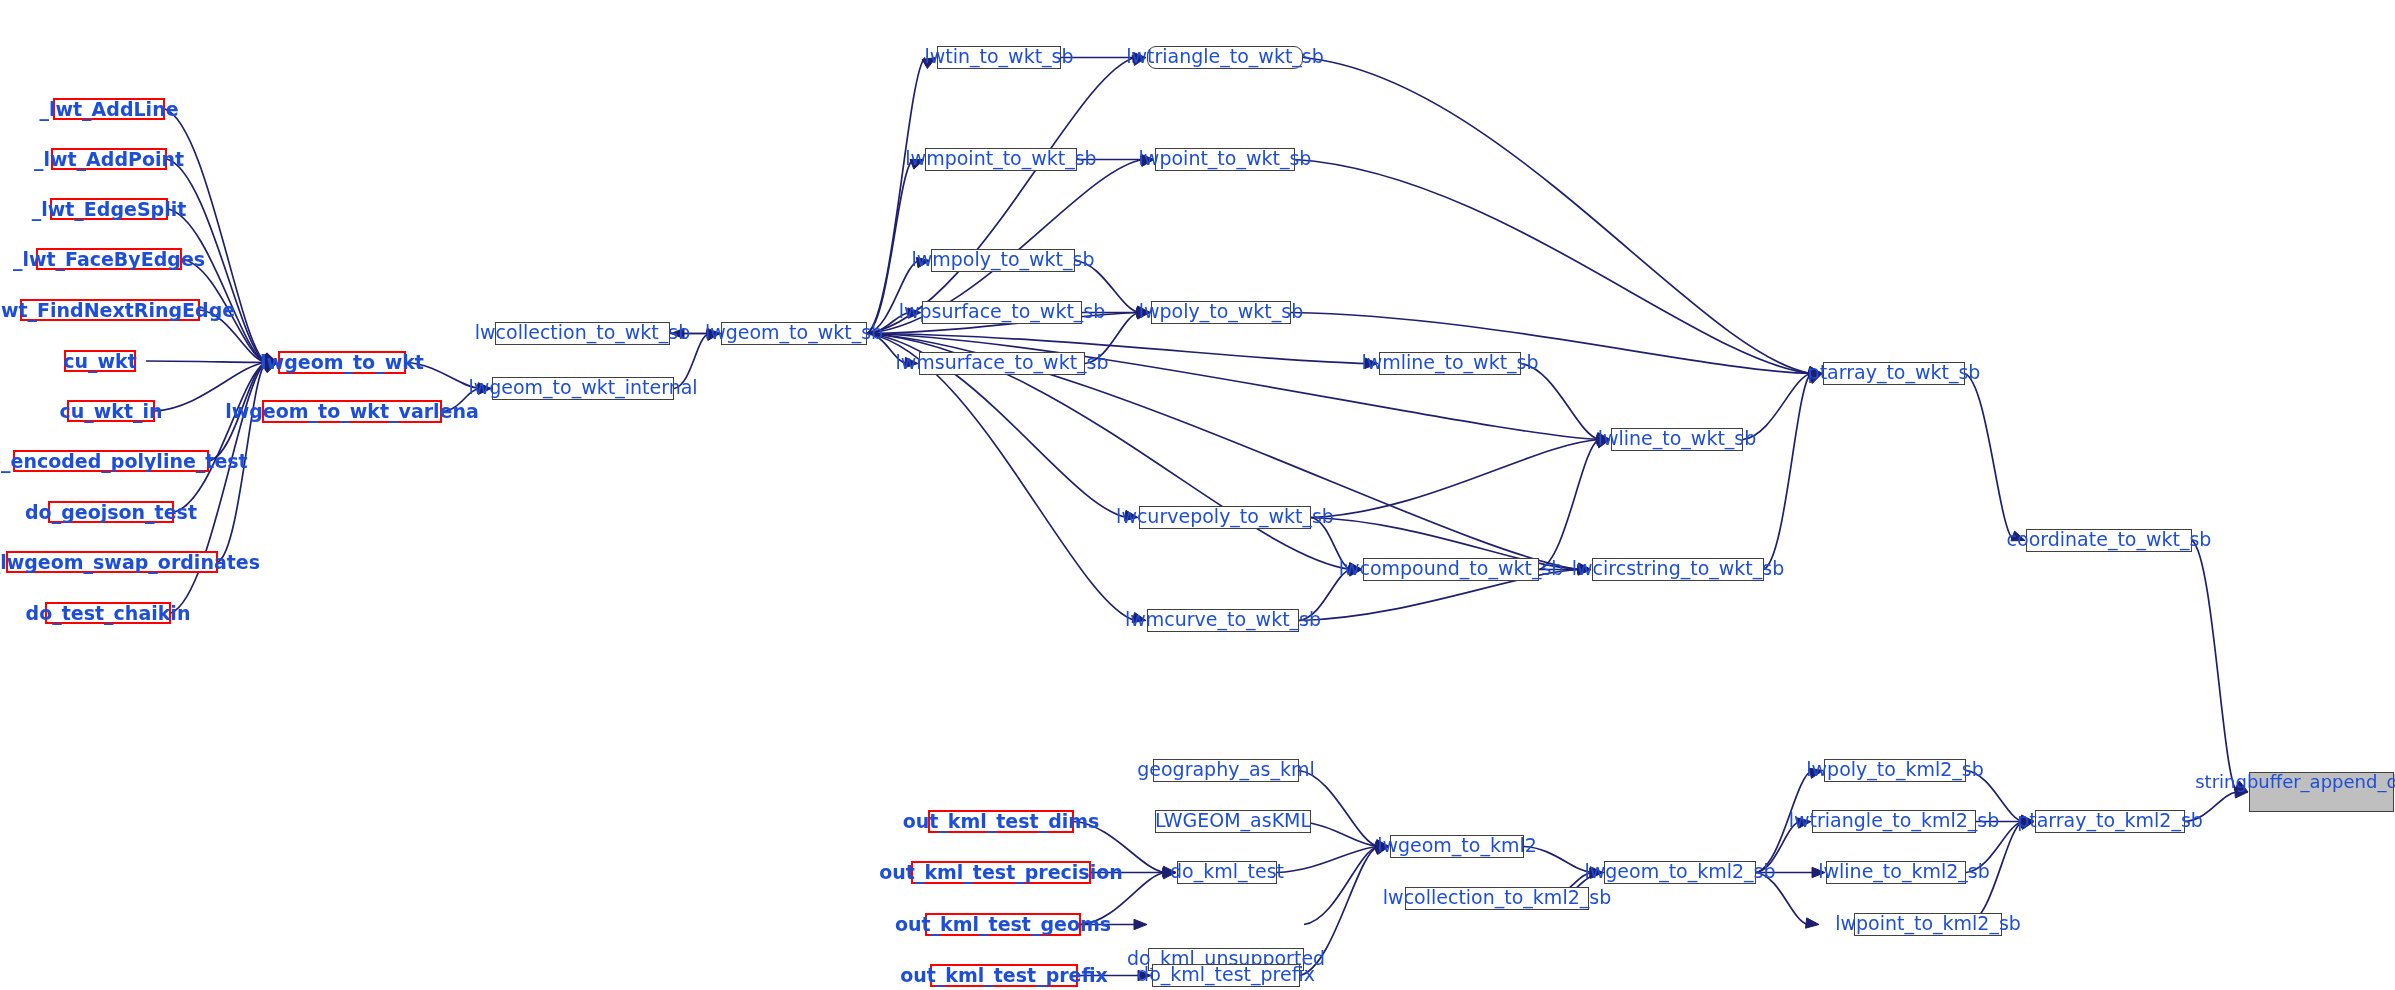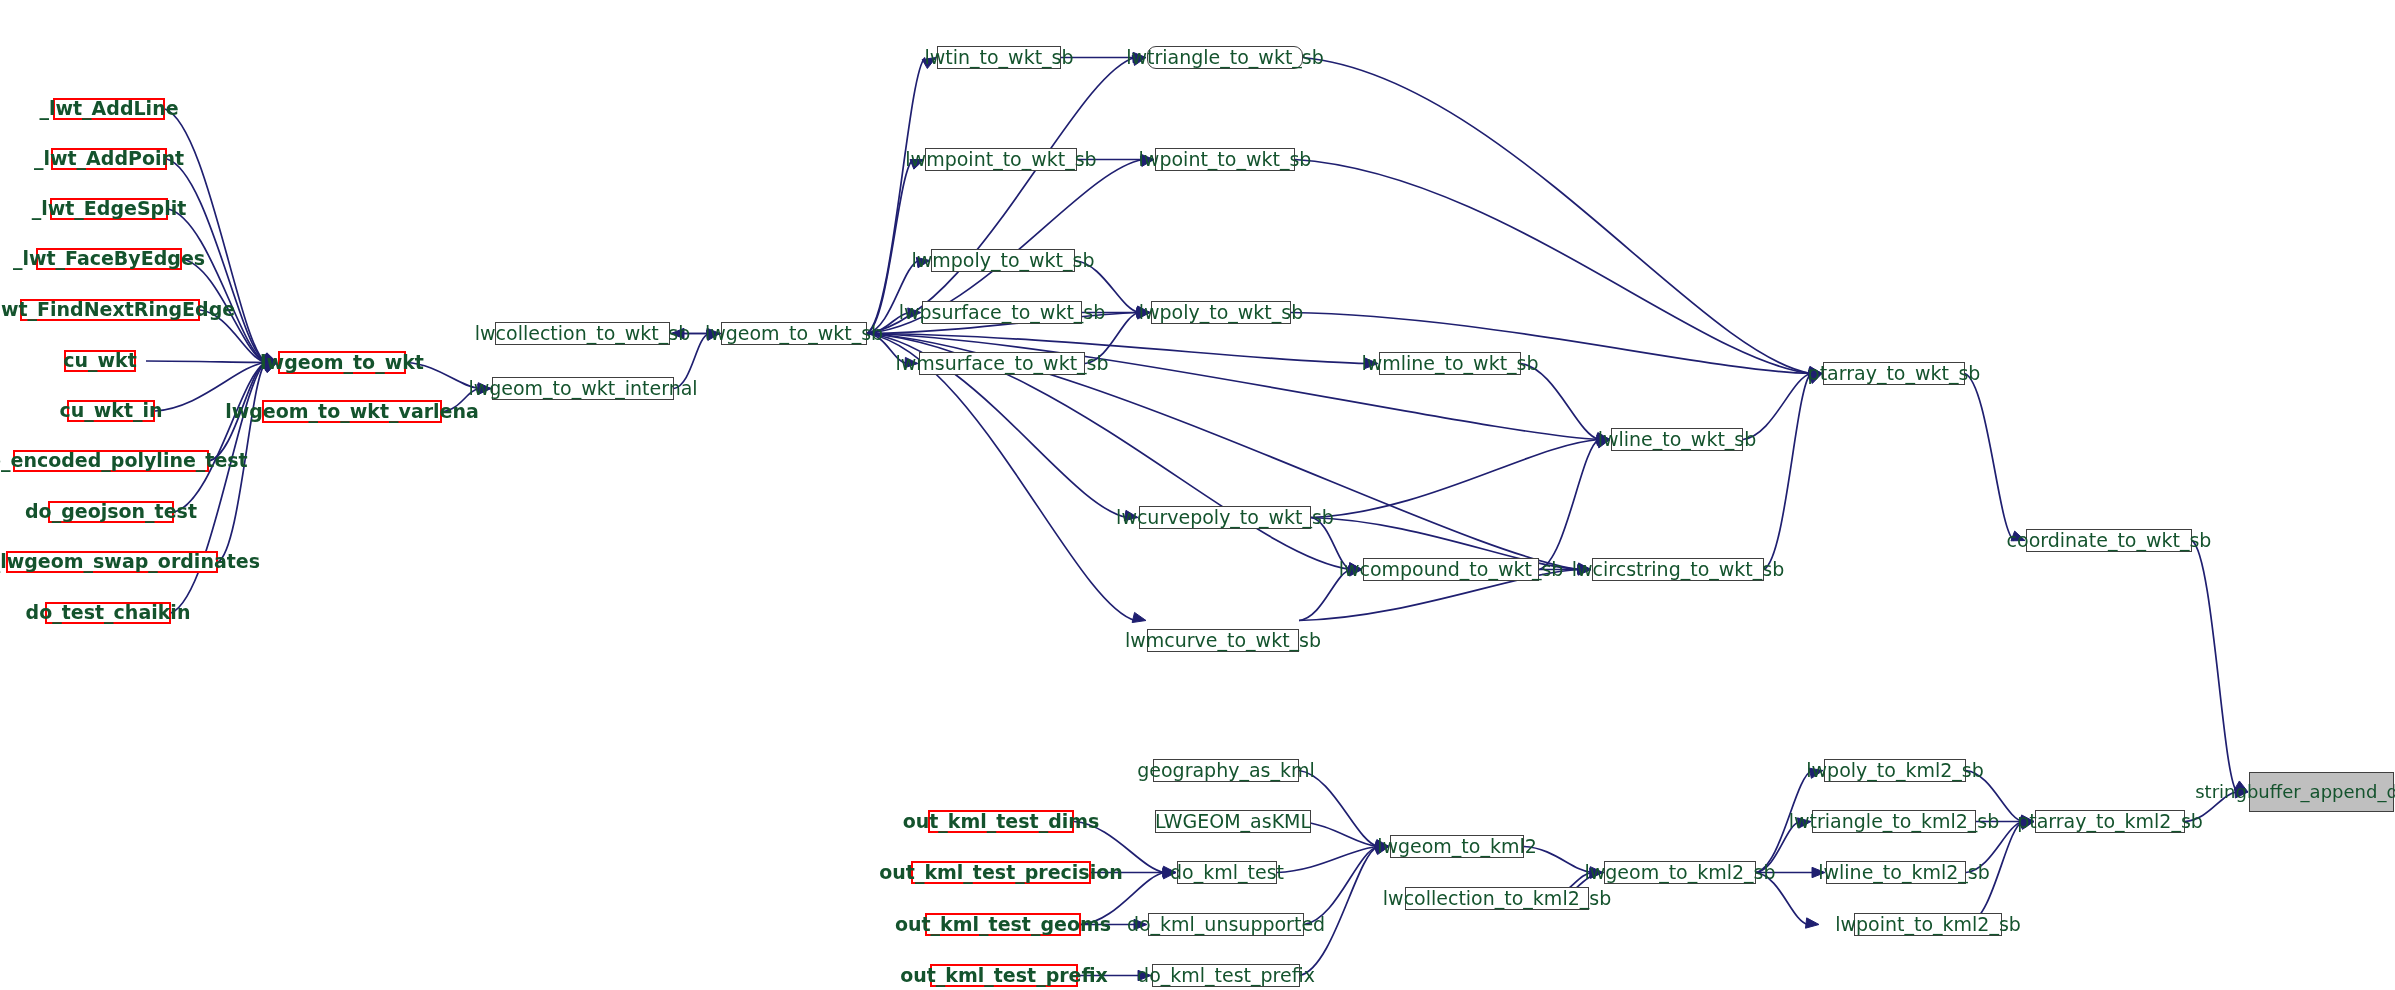--- a/index.html
+++ b/index.html
@@ -9,26 +9,25 @@
     width:2395px;
     height:990px;
     background:#ffffff;
     font-family:"DejaVu Sans", sans-serif;
     overflow:hidden;
   }
   .node{
     position:absolute;
     box-sizing:border-box;
     display:flex;
-    align-items:center;
     justify-content:center;
     text-align:center;
     font-size:19px;
     line-height:1.05;
-    color:#14532d;
+    color:#1d4ed8;
     background:#ffffff;
     white-space:nowrap;
   }
   .node.black{ border:1.5px solid #404040; }
   .node.red{ border:2px solid #ff0000;font-weight:bold; }
   .node.gray{ border:1.5px solid #404040; background:#bfbfbf; white-space:normal; font-size:18px; }
   svg#edges{
     position:absolute;
     left:0; top:0;
     width:2395px;
@@ -272,21 +271,21 @@
       </div>
       <div class="node black" style="left: 1139px; top: 506px; width: 172px; height: 23px;">
         <span>lwcurvepoly_to_wkt_sb</span>
       </div>
       <div class="node black" style="left: 1363px; top: 558px; width: 176px; height: 23px;">
         <span>lwcompound_to_wkt_sb</span>
       </div>
       <div class="node black" style="left: 1592px; top: 558px; width: 172px; height: 23px;">
         <span>lwcircstring_to_wkt_sb</span>
       </div>
-      <div class="node black" style="left: 1147px; top: 609px; width: 152px; height: 23px; margin-top: 20px;">
+      <div class="node black" style="left: 1147px; top: 609px; width: 152px; height: 23px;">
         <span>lwmcurve_to_wkt_sb</span>
       </div>
       <div class="node black" style="left: 2026px; top: 529px; width: 166px; height: 23px;">
         <span>coordinate_to_wkt_sb</span>
       </div>
       <div class="node gray" style="left: 2249px; top: 772px; width: 145px; height: 40px;">
         <span>stringbuffer_append_double</span>
       </div>
       <div class="node black" style="left: 1153px; top: 759px; width: 146px; height: 23px;">
         <span>geography_as_kml</span>
@@ -299,21 +298,21 @@
       </div>
       <div class="node red" style="left: 911px; top: 861px; width: 180px; height: 23px;">
         <span>out_kml_test_precision</span>
       </div>
       <div class="node black" style="left: 1177px; top: 861px; width: 100px; height: 23px;">
         <span>do_kml_test</span>
       </div>
       <div class="node red" style="left: 925px; top: 913px; width: 156px; height: 23px;">
         <span>out_kml_test_geoms</span>
       </div>
-      <div class="node black" style="left: 1148px; top: 913px; width: 156px; height: 23px;">
+      <div class="node black" style="left: 1148px; top: 948px; width: 156px; height: 23px;">
         <span>do_kml_unsupported</span>
       </div>
       <div class="node red" style="left: 930px; top: 964px; width: 148px; height: 23px;">
         <span>out_kml_test_prefix</span>
       </div>
       <div class="node black" style="left: 1152px; top: 964px; width: 148px; height: 23px;">
         <span>do_kml_test_prefix</span>
       </div>
       <div class="node black" style="left: 1390px; top: 835px; width: 134px; height: 23px;">
         <span>lwgeom_to_kml2</span>

